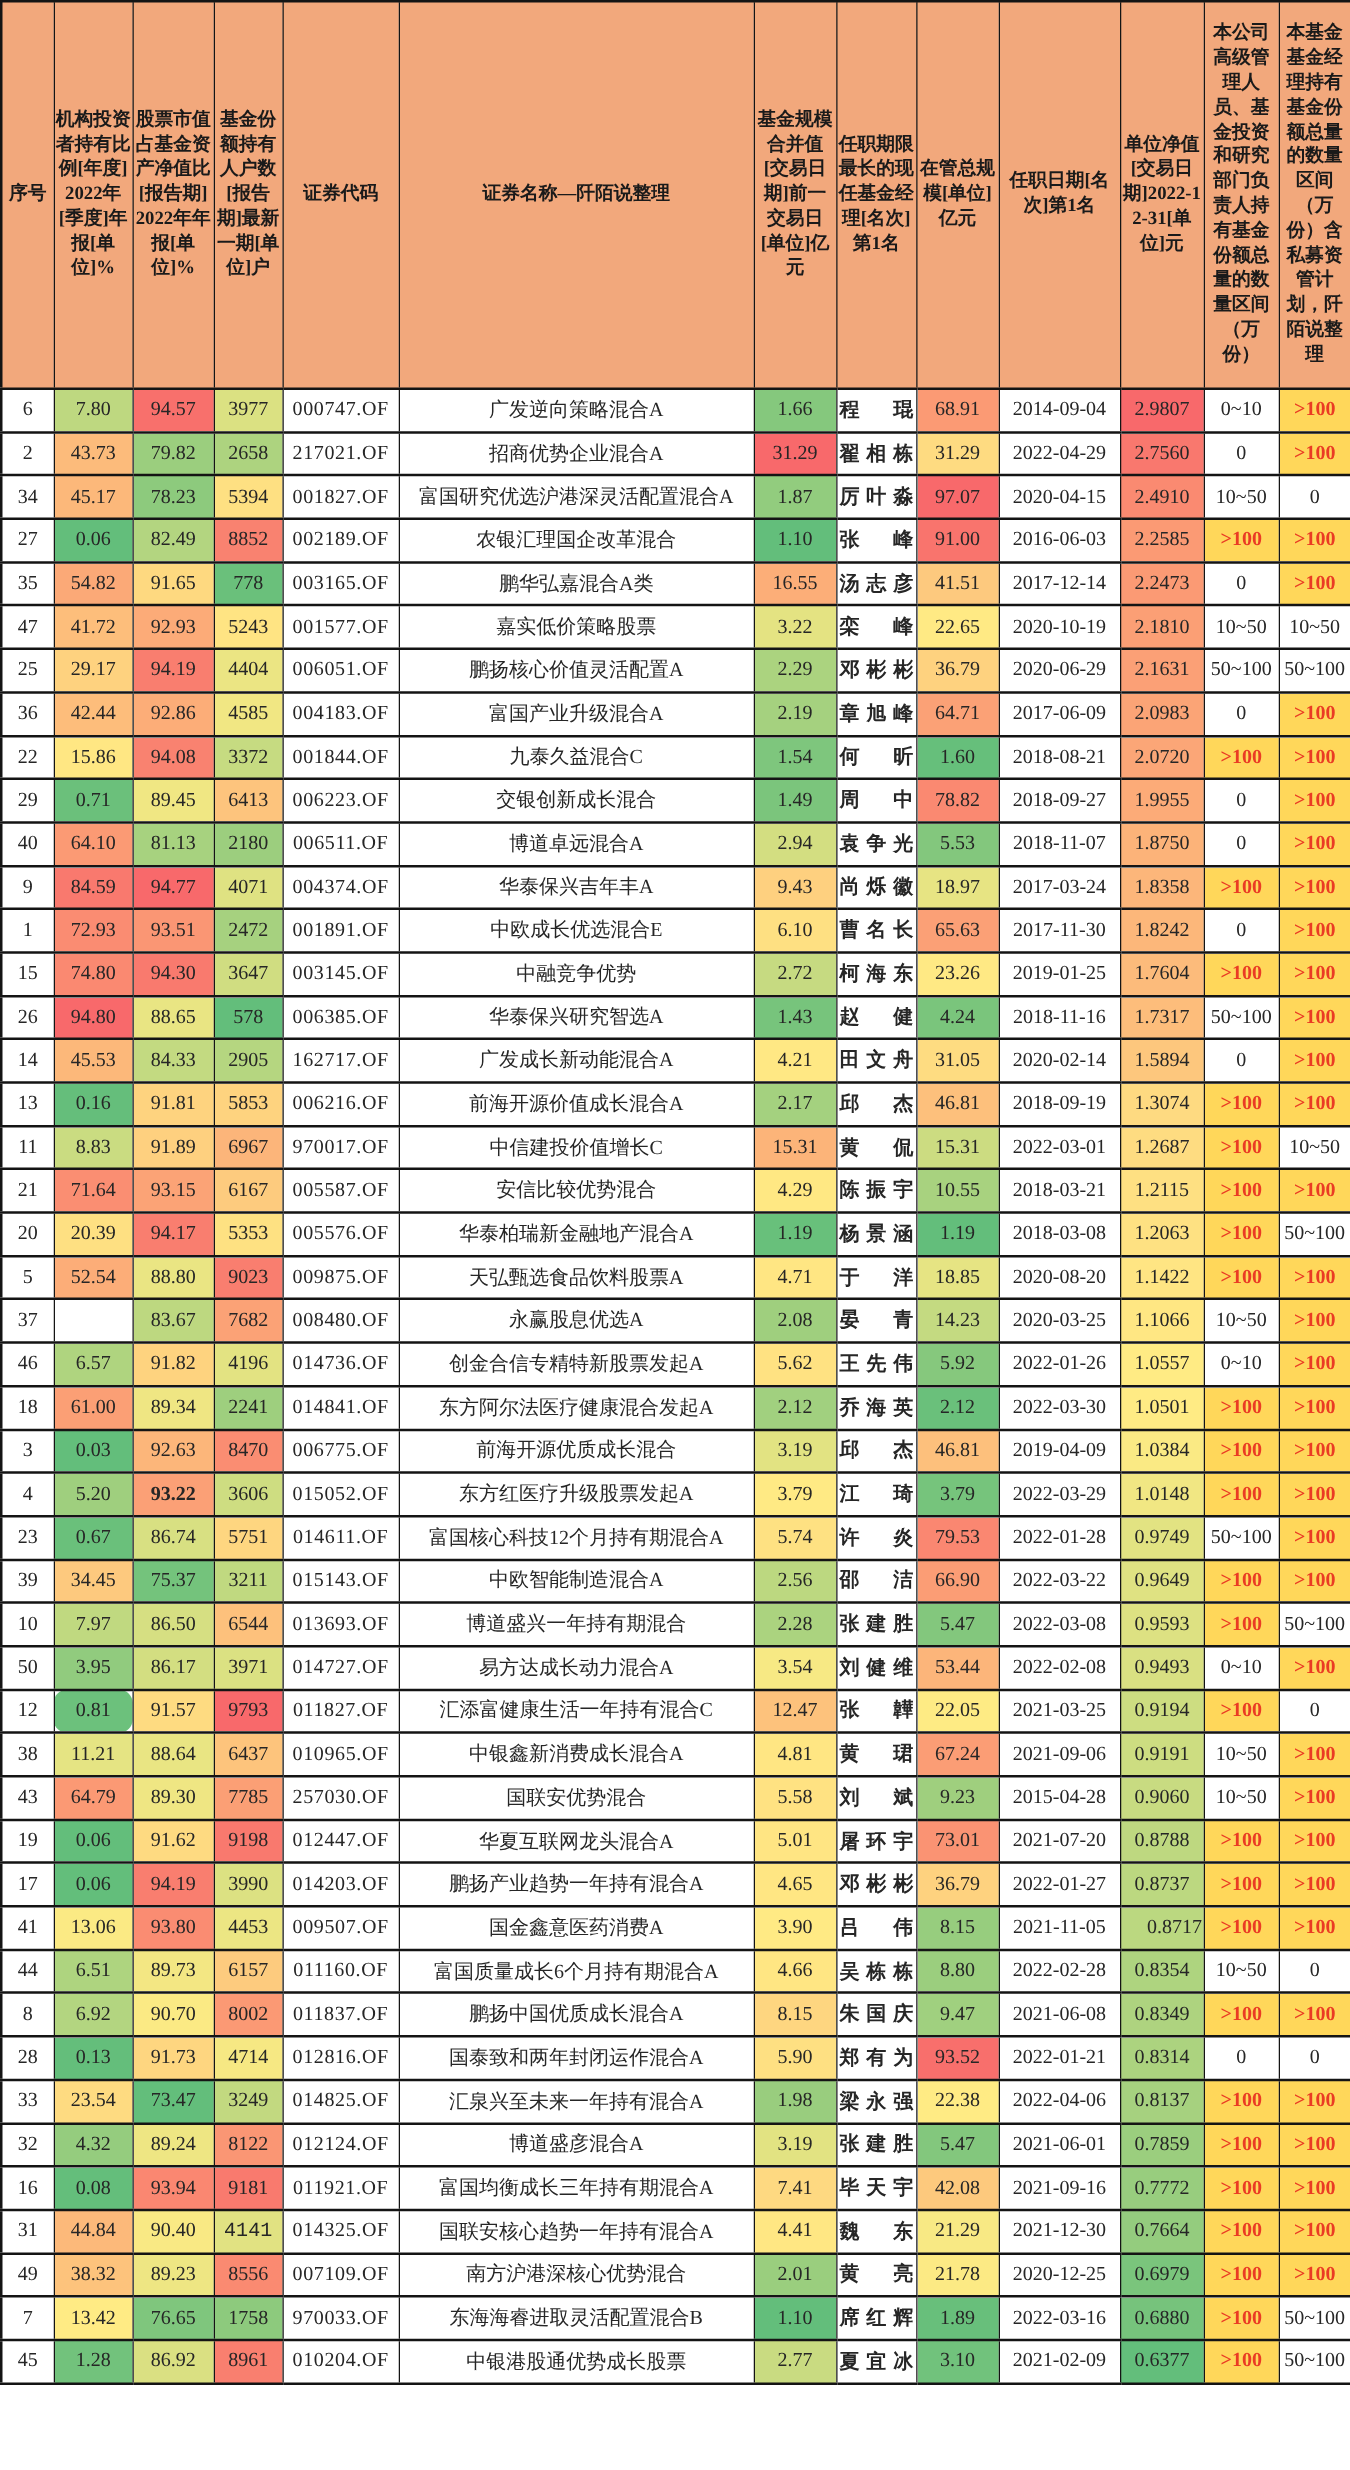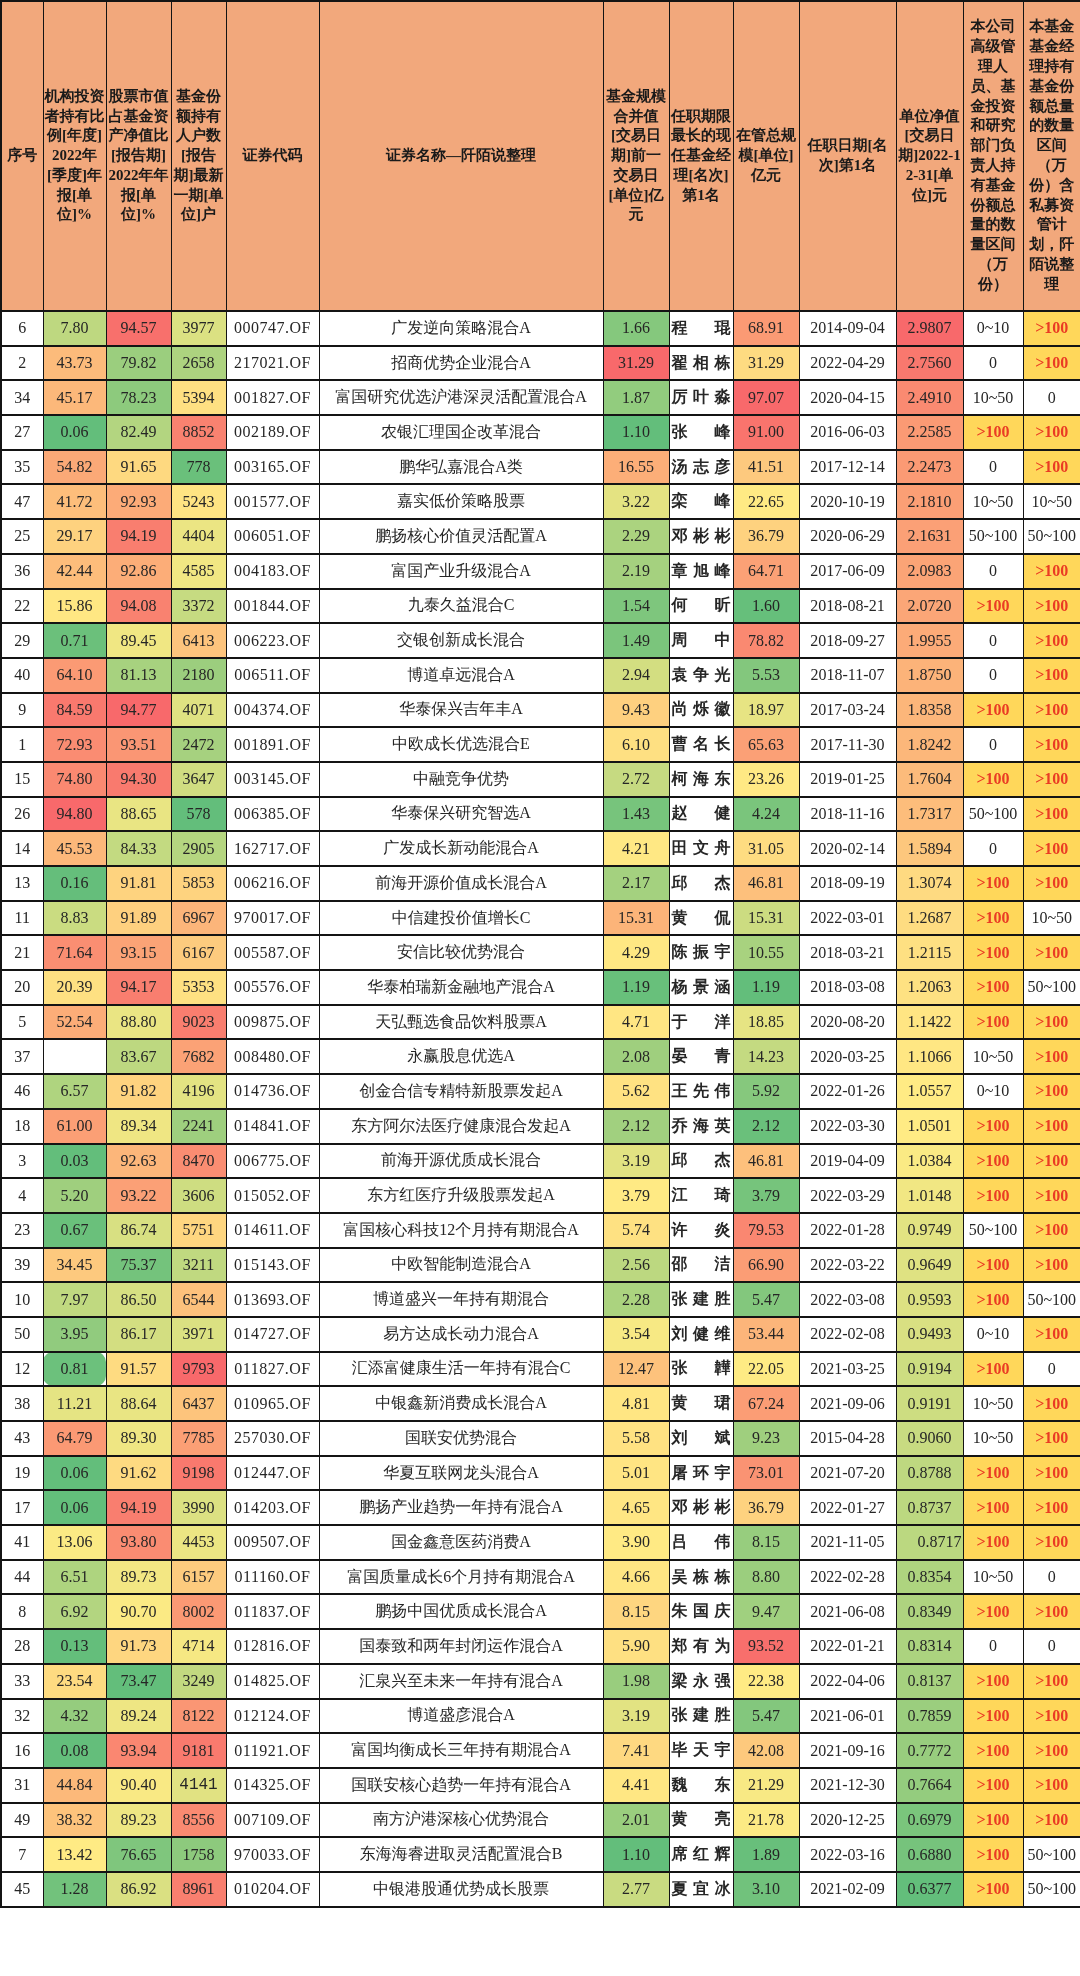--- a/index.html
+++ b/index.html
@@ -467,21 +467,21 @@
           <td class="mgr">邱杰</td>
           <td style="background: rgb(253, 192, 124);">46.81</td>
           <td>2019-04-09</td>
           <td style="background: rgb(250, 234, 132);">1.0384</td>
           <td class="range-hl" style="background: rgb(255, 215, 90); color: rgb(234, 59, 36);">&gt;100</td>
           <td class="range-hl" style="background: rgb(255, 215, 90); color: rgb(234, 59, 36);">&gt;100</td>
         </tr>
         <tr>
           <td>4</td>
           <td style="background: rgb(159, 207, 126);">5.20</td>
-          <td style="background: rgb(251, 160, 118);">93.22</td>
+          <td style="background: rgb(251, 160, 118); font-weight: bold;">93.22</td>
           <td style="background: rgb(206, 221, 129);">3606</td>
           <td class="code">015052.OF</td>
           <td class="name">东方红医疗升级股票发起A</td>
           <td style="background: rgb(255, 234, 132);">3.79</td>
           <td class="mgr">江琦</td>
           <td style="background: rgb(118, 196, 124);">3.79</td>
           <td>2022-03-29</td>
           <td style="background: rgb(241, 231, 131);">1.0148</td>
           <td class="range-hl" style="background: rgb(255, 215, 90); color: rgb(234, 59, 36);">&gt;100</td>
           <td class="range-hl" style="background: rgb(255, 215, 90); color: rgb(234, 59, 36);">&gt;100</td>

